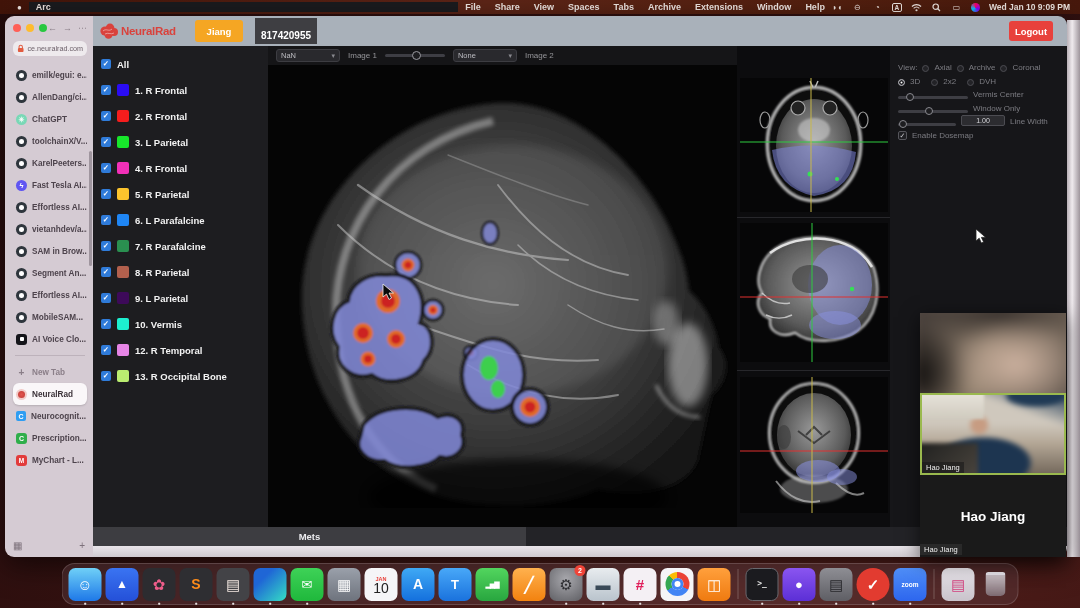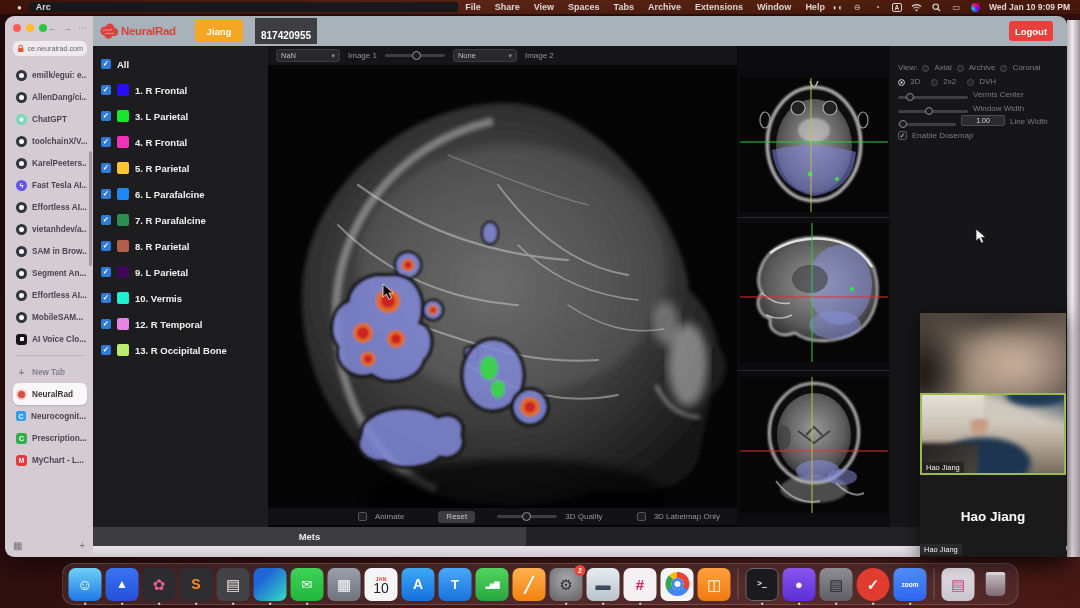--- a/index.html
+++ b/index.html
@@ -331,20 +331,25 @@
               <span class="cb"></span>
               <span class="slabel">All</span>
             </div>
           <div class="srow">
               <span class="cb"></span>
               <span class="swatch" style="background: rgb(42, 12, 244);"></span>
               <span class="slabel">1. R Frontal</span>
             </div>
           <div class="srow">
               <span class="cb"></span>
+              <span class="swatch" style="background: rgb(245, 29, 29);"></span>
+              <span class="slabel">2. R Frontal</span>
+            </div>
+          <div class="srow">
+              <span class="cb"></span>
               <span class="swatch" style="background: rgb(23, 230, 43);"></span>
               <span class="slabel">3. L Parietal</span>
             </div>
           <div class="srow">
               <span class="cb"></span>
               <span class="swatch" style="background: rgb(242, 48, 184);"></span>
               <span class="slabel">4. R Frontal</span>
             </div>
           <div class="srow">
               <span class="cb"></span>
@@ -458,31 +463,20 @@
               <ellipse cx="221" cy="303" rx="9" ry="12" fill="#3ecf4e"></ellipse>
                 <ellipse cx="230" cy="324" rx="7" ry="9" fill="#3ecf4e"></ellipse>
               <circle cx="262" cy="342" r="18" fill="#8088d8" opacity=".85" stroke="#15151c" stroke-width="4"></circle>
               <circle cx="262" cy="342" r="10" fill="#e06c2c"></circle>
                 <circle cx="262" cy="342" r="5.5" fill="#cc2420"></circle>
               <path fill="#8088d8" opacity=".85" stroke="#15151c" stroke-width="4" d="M95 360 C110 340 150 338 170 352 C186 346 198 356 194 370 C200 384 186 396 172 392 C160 404 130 406 116 396 C98 398 86 384 92 372 Z"></path>
             </g>
             <polygon points="115,219 115,232 118.5,229 121,234.5 123.5,233 121,228 125.5,228" fill="#0a0a0a" stroke="#f0f0f0" stroke-width=".8"></polygon>
           </svg>
 
-          <div class="vbar bottom">
-            <span class="dkcb"></span>
-            <span>Animate</span>
-            <span class="reset-btn" style="margin-left:26px">Reset</span>
-            <span class="slider" style="margin-left:14px">
-                <i style="left:42%"></i>
-              </span>
-            <span>3D Quality</span>
-            <span class="dkcb" style="margin-left:26px"></span>
-            <span>3D Labelmap Only</span>
-          </div>
         </div>
 
         <div class="mri">
           <svg class="thumb" style="top:32px" width="148" height="134" viewBox="0 0 148 134">
             <defs>
               <radialGradient id="gB1" cx="50%" cy="45%" r="60%">
                   <stop offset="0%" stop-color="#9a9a9a"></stop>
                   <stop offset="70%" stop-color="#5a5a5a"></stop>
                   <stop offset="100%" stop-color="#2a2a2a"></stop>
                 </radialGradient>
@@ -555,21 +549,21 @@
           <div class="rrow">
             <span class="rslider">
                 <i style="left:12%"></i>
               </span>
             <span>Vermis Center</span>
           </div>
           <div class="rrow">
             <span class="rslider">
                 <i style="left:38%"></i>
               </span>
-            <span>Window Width</span>
+            <span>Window Only</span>
           </div>
           <div class="rrow">
             <span class="rslider" style="width:58px">
                 <i style="left:2%"></i>
               </span>
             <input class="lw-input" readonly="" value="1.00" style="">
             <span>Line Width</span>
           </div>
           <div class="rrow">
             <span class="dkcb checked"></span>

